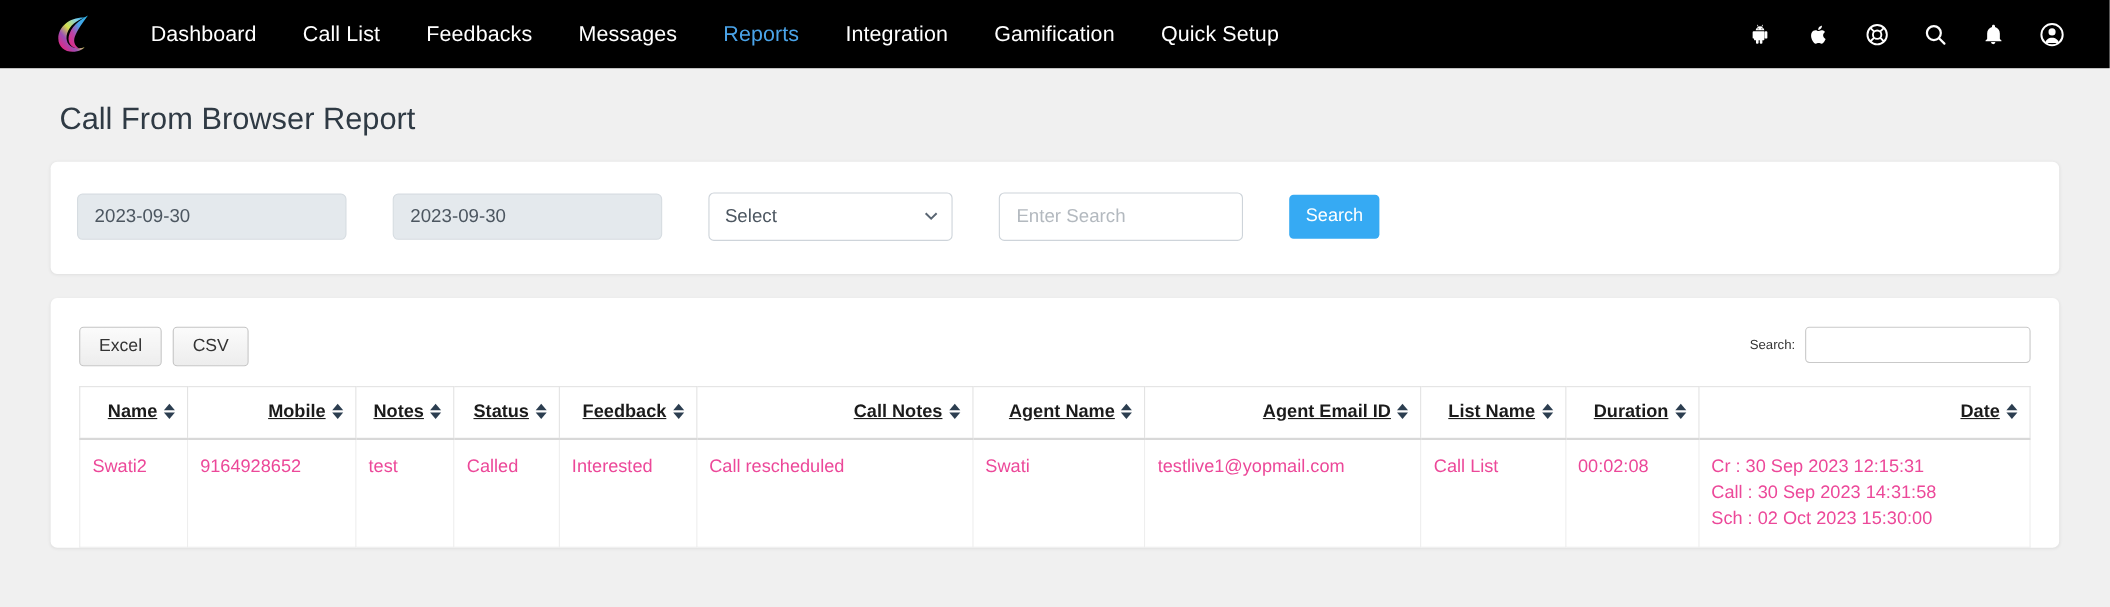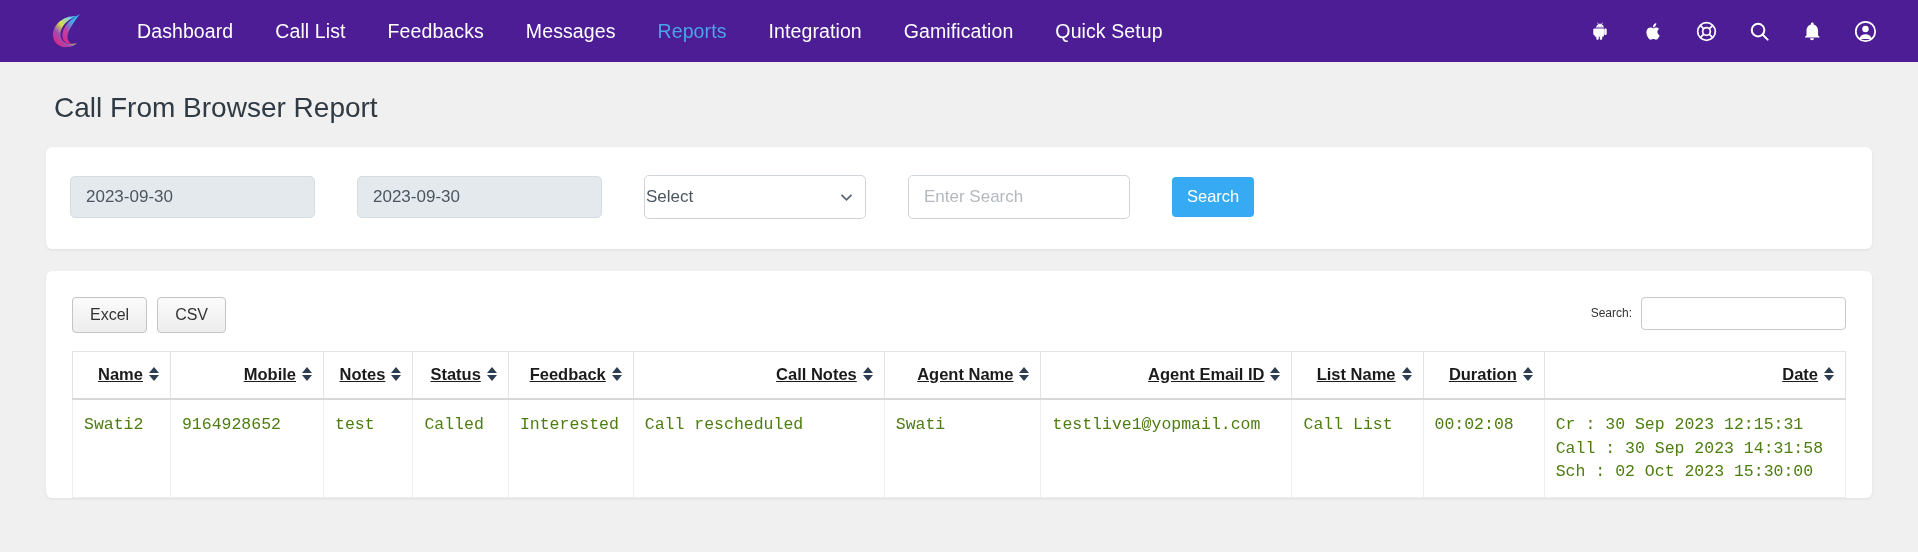--- a/index.html
+++ b/index.html
@@ -8,21 +8,21 @@
     width: 1918px; height: 552px;
     overflow: hidden;
     background: #f0f0f0;
     font-family: "Liberation Sans", sans-serif;
     -webkit-font-smoothing: antialiased;
   }
 
   
   .navbar {
     height: 62px;
-    background: #4c1d95;
+    background: #000000;
     display: flex;
     align-items: center;
     padding: 0 32px 0 44px;
     position: relative;
   }
   .brand {
     width: 46px; height: 46px;
     margin-right: 26px;
     position: relative;
     flex: 0 0 auto;
@@ -88,21 +88,21 @@
     font-family: "Liberation Sans", sans-serif;
   }
   .select-wrap { position: relative; width: 222px; }
   .select-input {
     width: 222px; height: 44px;
     background: #ffffff;
     border: 1px solid #ced4da;
     border-radius: 5px;
     font-size: 17px;
     color: #4c5660;
-    padding: 0 30px 0 1px;
+    padding: 0 30px 0 14px;
     appearance: none;
     font-family: "Liberation Sans", sans-serif;
   }
   .select-caret {
     position: absolute; right: 13px; top: 50%;
     transform: translateY(-50%);
     pointer-events: none;
     color: #5a6673;
   }
   .text-input {
@@ -188,27 +188,26 @@
     display: block;
     width: 0; height: 0;
     border-left: 5px solid transparent;
     border-right: 5px solid transparent;
   }
   .sort-ico i.up { border-bottom: 6px solid #2c3e50; margin-bottom: 2px; }
   .sort-ico i.dn { border-top: 6px solid #2c3e50; }
 
   table.dt td {
     font-size: 16.5px;
-    color: #4d7c0f;
+    color: #ec4899;
     border: 1px solid #eeeeee;
     padding: 13px 11px;
     vertical-align: top;
     line-height: 1.45;
     word-wrap: break-word;
-    font-family: Liberation Mono, monospace;
   }
   td .dl { display: block; white-space: nowrap; }
 </style>
 </head>
 <body>
 
 <div class="navbar">
 
   <div class="brand">
     <svg width="46" height="46" viewBox="0 0 46 46">

